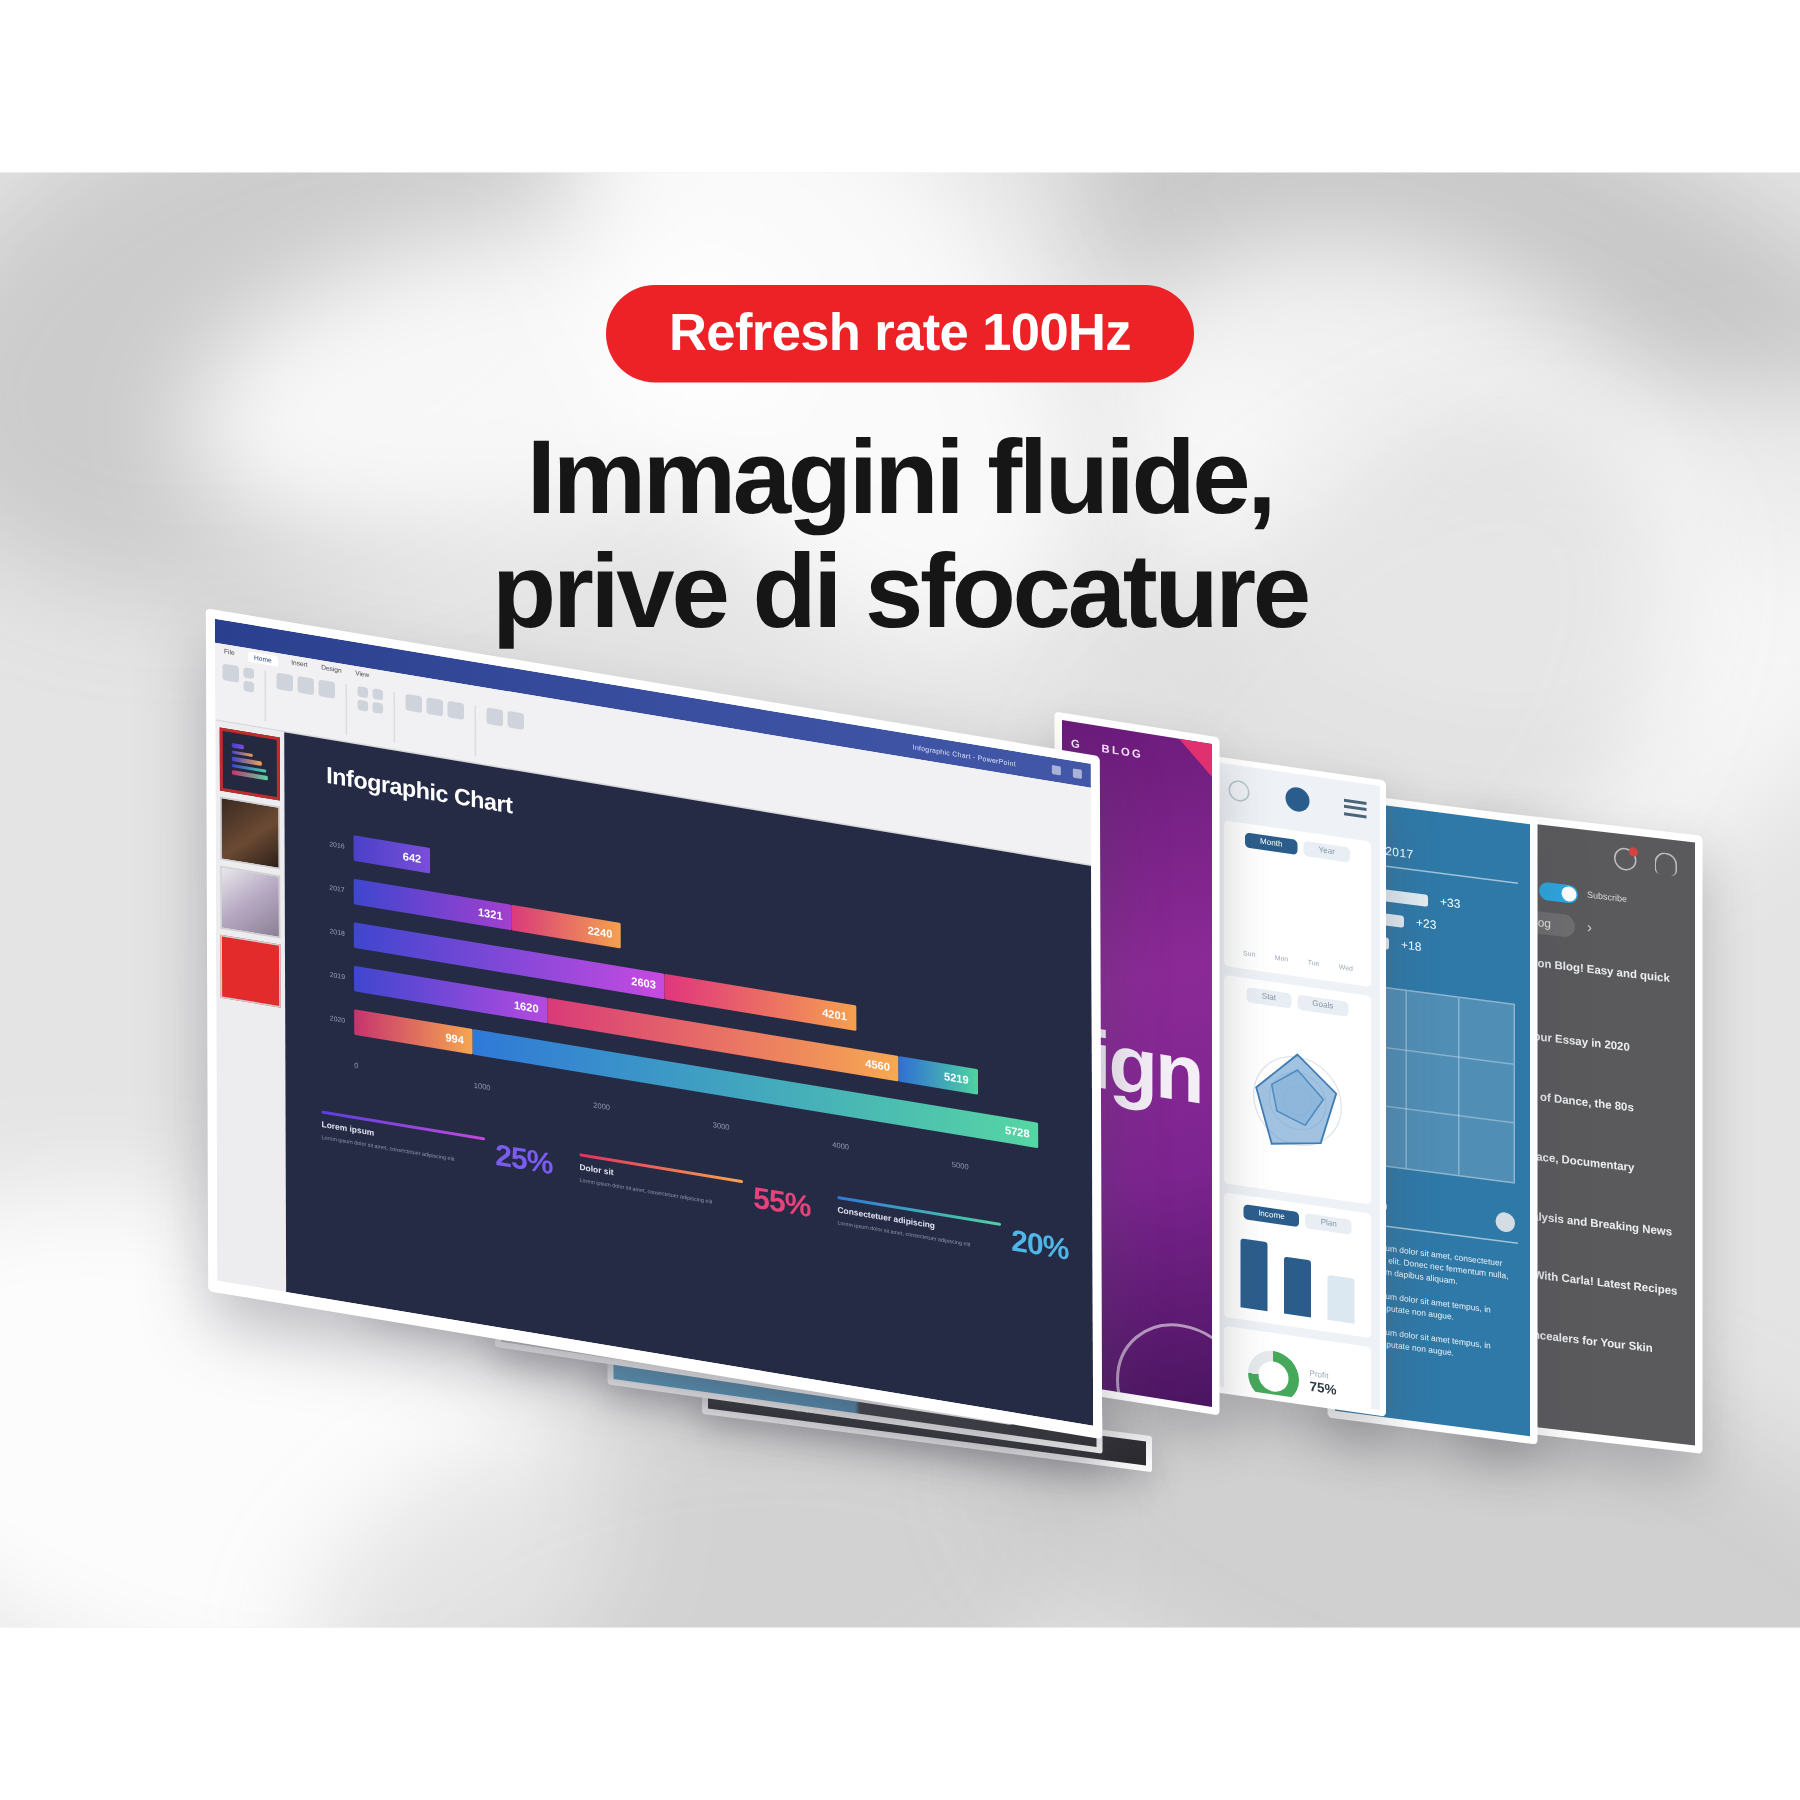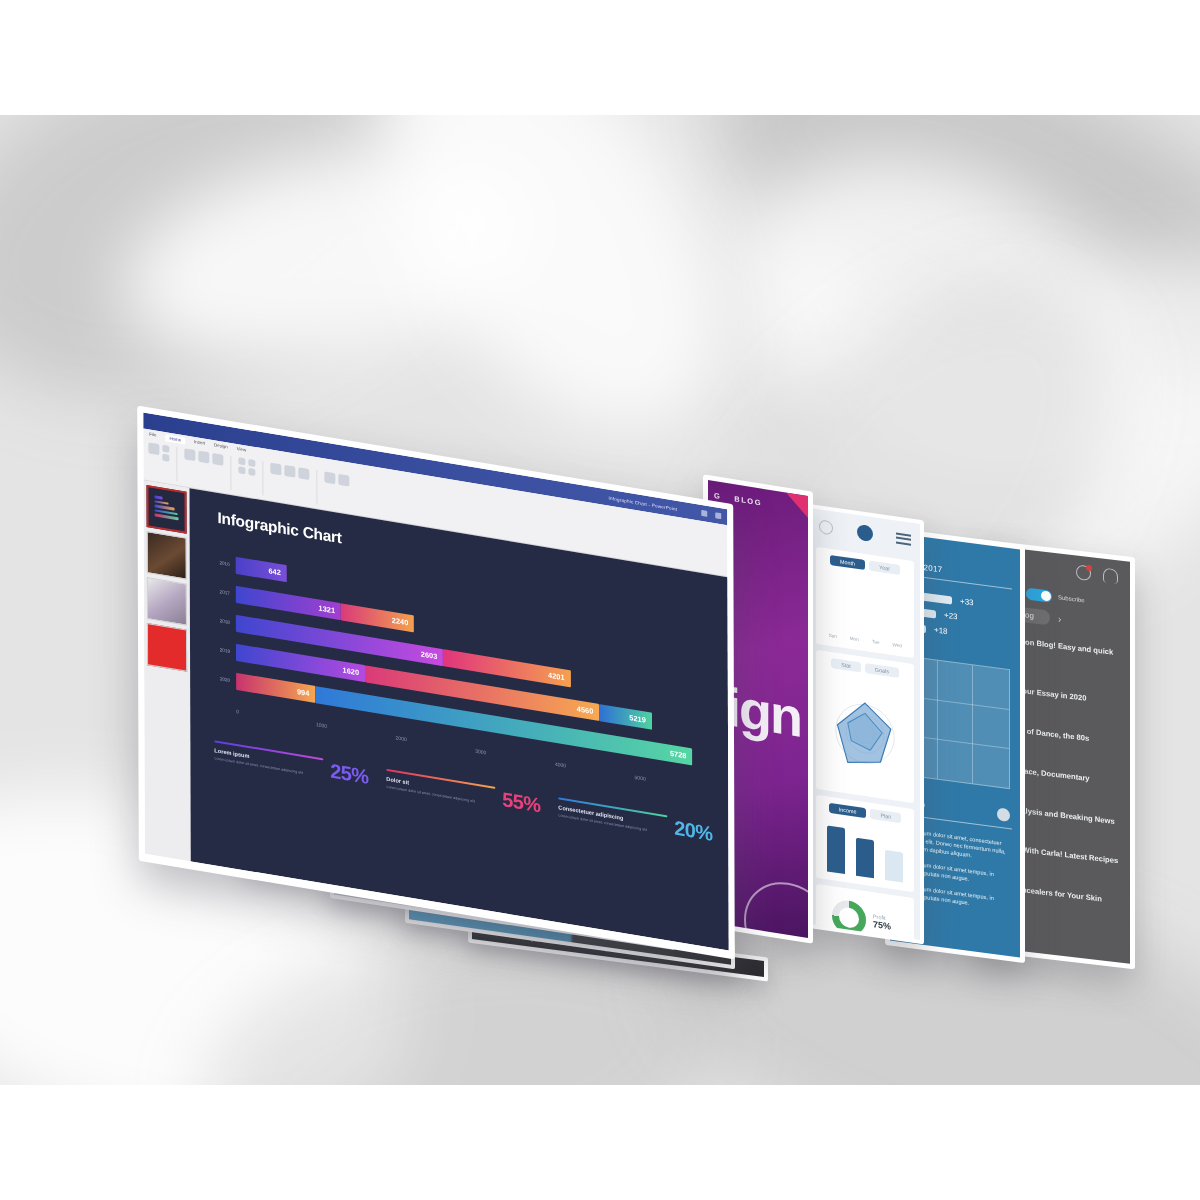--- a/index.html
+++ b/index.html
@@ -260,20 +260,27 @@
     <div class="shadow-blob sb3"></div>
     <div class="shadow-blob sb4"></div>
     <div class="shadow-blob sb5"></div>
     <div class="shadow-blob sb6"></div>
     <div class="shadow-blob sb7"></div>
     <div class="shadow-blob sb8"></div>
     <div class="shadow-blob sb9"></div>
     <div class="shadow-blob sb10"></div>
   </div>
 
+  <div id="headline-block">
+    <div id="badge">Refresh rate 100Hz</div>
+    <div id="headline">
+      <span class="l1">Immagini fluide,</span>
+      <span class="l2">prive di sfocature</span>
+    </div>
+  </div>
 
   <div id="cascade">
 
     <div class="win" id="win-articles">
       <div class="inner">
         <div class="art-topbar">
           <div class="art-ico">
               <span class="art-dot"></span>
             </div>
           <div class="art-ico bell"></div>

